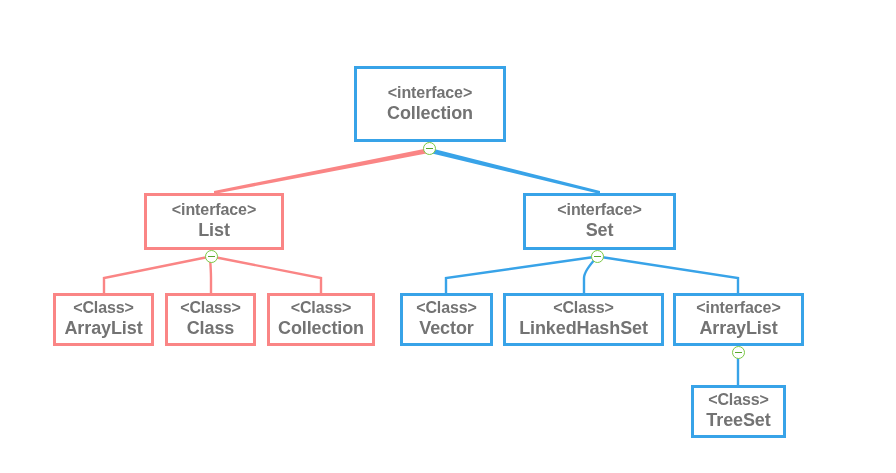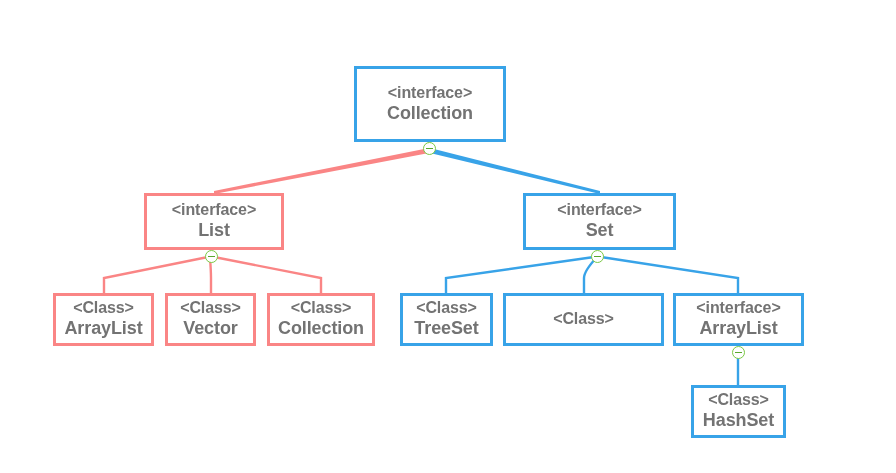--- a/index.html
+++ b/index.html
@@ -117,45 +117,46 @@
     <span class="name">Set</span>
   </div>
 
   <div class="node red" style="left:53px; top:293px; width:101px; height:53px;">
     <span class="stereotype">&lt;Class&gt;</span>
     <span class="name">ArrayList</span>
   </div>
 
   <div class="node red" style="left:165px; top:293px; width:91px; height:53px;">
     <span class="stereotype">&lt;Class&gt;</span>
-    <span class="name">Vector</span>
+    <span class="name">Class</span>
   </div>
 
   <div class="node red" style="left:267px; top:293px; width:108px; height:53px;">
     <span class="stereotype">&lt;Class&gt;</span>
     <span class="name">Collection</span>
   </div>
 
   <div class="node blue" style="left:400px; top:293px; width:93px; height:53px;">
     <span class="stereotype">&lt;Class&gt;</span>
-    <span class="name">TreeSet</span>
+    <span class="name">Vector</span>
   </div>
 
   <div class="node blue" style="left:503px; top:293px; width:161px; height:53px;">
     <span class="stereotype">&lt;Class&gt;</span>
+    <span class="name">LinkedHashSet</span>
   </div>
 
   <div class="node blue" style="left:673px; top:293px; width:131px; height:53px;">
     <span class="stereotype">&lt;interface&gt;</span>
     <span class="name">ArrayList</span>
   </div>
 
   <div class="node blue" style="left:691px; top:385px; width:95px; height:53px;">
     <span class="stereotype">&lt;Class&gt;</span>
-    <span class="name">HashSet</span>
+    <span class="name">TreeSet</span>
   </div>
 
   <div class="toggle" style="left:423px; top:142px;"></div>
   <div class="toggle" style="left:205px; top:250px;"></div>
   <div class="toggle" style="left:591px; top:250px;"></div>
   <div class="toggle" style="left:732px; top:346px;"></div>
 
 </div>
 
 </body></html>

